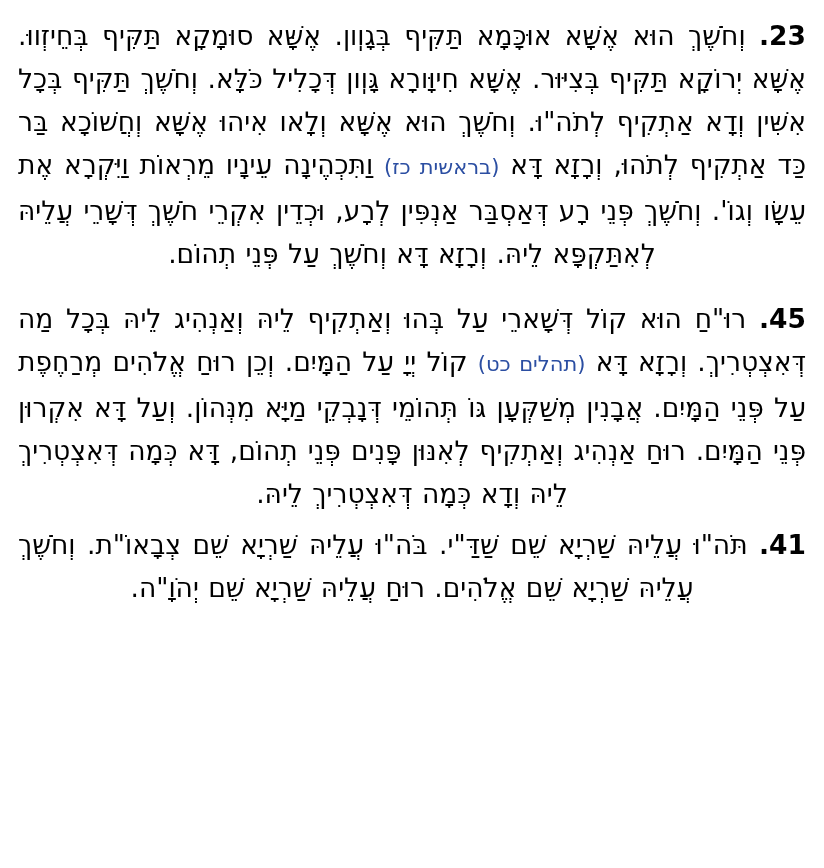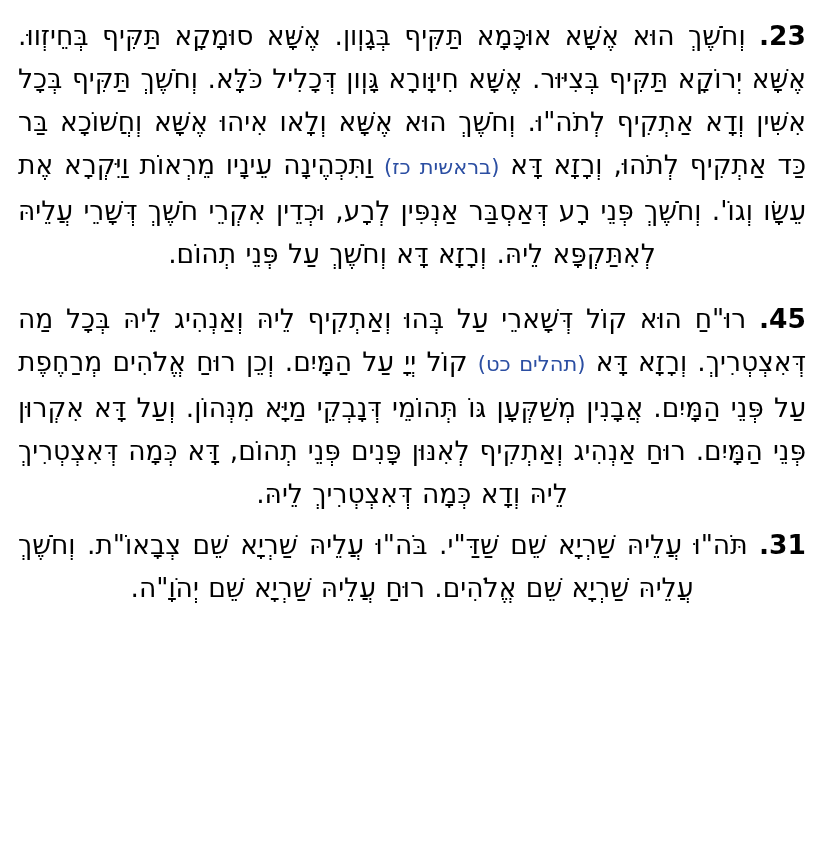--- a/index.html
+++ b/index.html
@@ -61,17 +61,17 @@
   </p>
 
   <div class="gap"></div>
 
   <p class="para">
     <span class="num">45.</span>
     <span class="body-text">רוּ"חַ הוּא קוֹל דְּשָׁארֵי עַל בְּהוּ וְאַתְקִיף לֵיהּ וְאַנְהִיג לֵיהּ בְּכָל מַה דְּאִצְטְרִיךְ. וְרָזָא דָּא </span><span class="ref">(תהלים כט)</span><span class="body-text"> קוֹל יְיָ עַל הַמָּיִם. וְכֵן רוּחַ אֱלֹהִים מְרַחֶפֶת עַל פְּנֵי הַמָּיִם. אֲבָנִין מְשַׁקְּעָן גּוֹ תְּהוֹמֵי דְּנָבְקֵי מַיָּא מִנְּהוֹן. וְעַל דָּא אִקְרוּן פְּנֵי הַמָּיִם. רוּחַ אַנְהִיג וְאַתְקִיף לְאִנּוּן פָּנִים פְּנֵי תְהוֹם, דָּא כְּמָה דְּאִצְטְרִיךְ לֵיהּ וְדָא כְּמָה דְּאִצְטְרִיךְ לֵיהּ.</span>
   </p>
 
   <p class="para last">
-    <span class="num">31.</span>
+    <span class="num">41.</span>
     <span class="body-text">תֹּה"וּ עֲלֵיהּ שַׁרְיָא שֵׁם שַׁדַּ"י. בֹּה"וּ עֲלֵיהּ שַׁרְיָא שֵׁם צְבָאוֹ"ת. וְחֹשֶׁךְ עֲלֵיהּ שַׁרְיָא שֵׁם אֱלֹהִים. רוּחַ עֲלֵיהּ שַׁרְיָא שֵׁם יְהֹוָ"ה.</span>
   </p>
 
 </div>
 
 </body></html>

